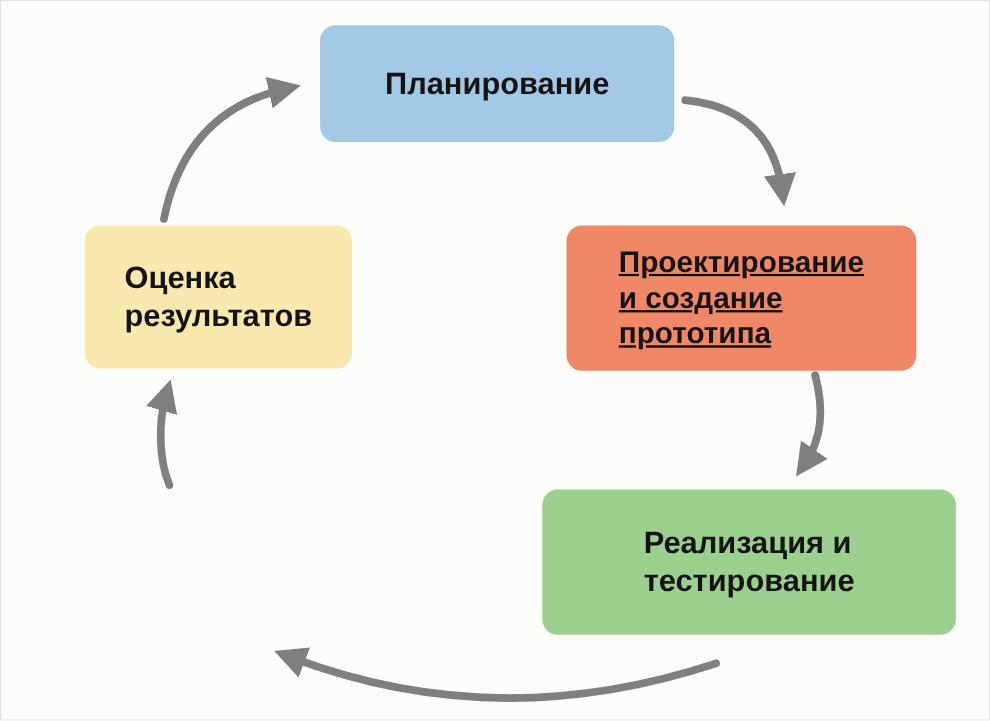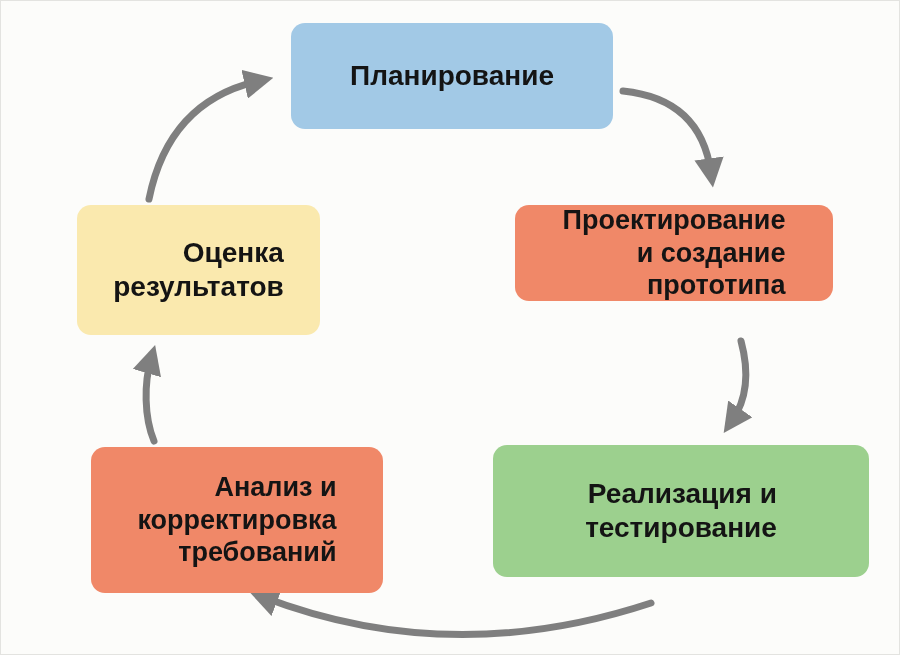--- a/index.html
+++ b/index.html
@@ -20,33 +20,33 @@
     position: absolute;
     left: 0; top: 0;
     width: 900px; height: 655px;
   }
   .node {
     position: absolute;
     display: flex;
     align-items: center;
     justify-content: center;
     border-radius: 14px;
-    text-align: right;
+    text-align: left;
   }
   .node-label {
     white-space: pre-line;
     font-weight: 700;
     color: #141414;
     line-height: 1.22;
   }
   .fs28 { font-size: 28px; }
   .fs27 { font-size: 27px; }
   
   #node-planning       { left: 290px; top: 22px;  width: 322px; height: 106px; }
-  #node-design         { left: 514px; top: 204px; width: 318px; height: 96px; }
+  #node-design         { left: 514px; top: 204px; width: 318px; height: 132px; text-decoration: underline; }
   #node-implementation { left: 492px; top: 444px; width: 376px; height: 132px; }
   #node-analysis       { left: 90px;  top: 446px; width: 292px; height: 146px; }
   #node-evaluation     { left: 76px;  top: 204px; width: 243px; height: 130px; }
 </style>
 </head>
 <body>
 
 <div class="canvas" style="background-color: rgb(252, 252, 250);">
 
   <svg class="arrows-layer" width="900" height="655" viewBox="0 0 900 655" xmlns="http://www.w3.org/2000/svg">
@@ -75,24 +75,19 @@
     <span class="node-label fs27">Проектирование
 и создание
 прототипа</span>
   </div>
 
   <div class="node" id="node-implementation" style="background-color: rgb(156, 208, 142);">
     <span class="node-label fs28">Реализация и
 тестирование</span>
   </div>
 
-  <div class="node" id="node-analysis" style="background-color: rgb(240, 136, 104);">
-    <span class="node-label fs27">Анализ и
-корректировка
-требований</span>
-  </div>
 
   <div class="node" id="node-evaluation" style="background-color: rgb(250, 233, 174);">
     <span class="node-label fs28">Оценка
 результатов</span>
   </div>
 
 </div>
 
 </body></html>

